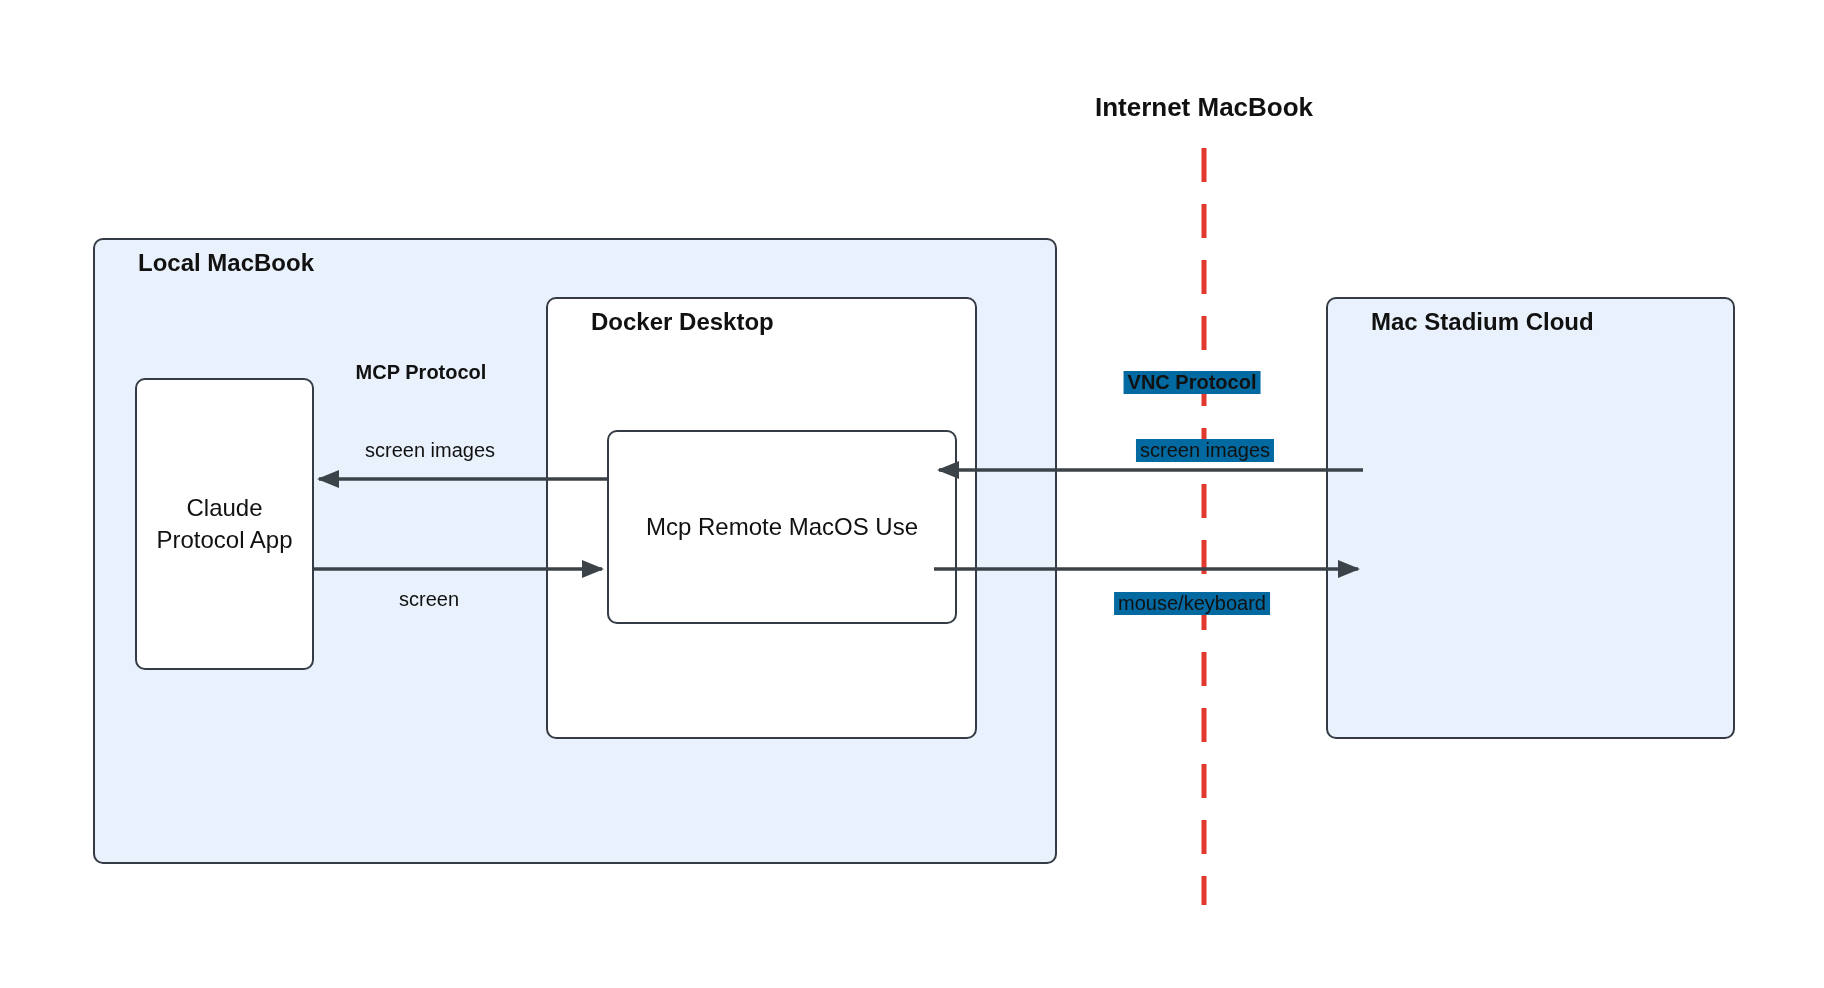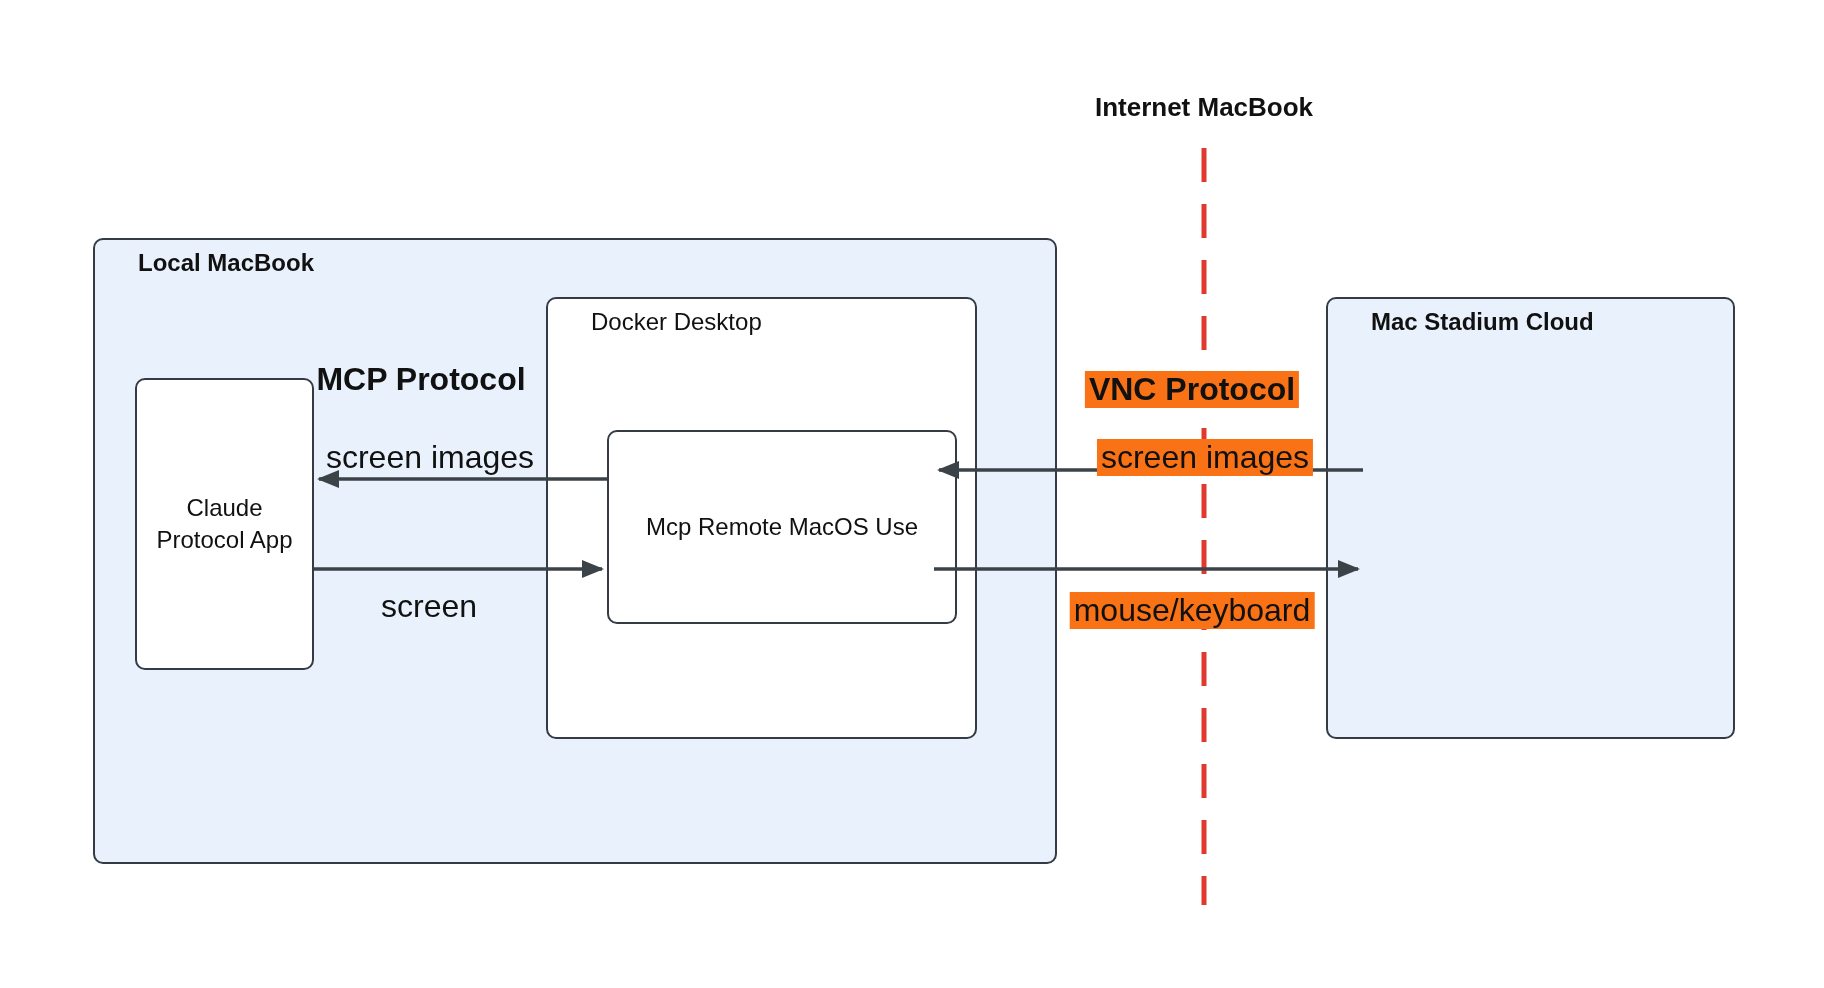--- a/index.html
+++ b/index.html
@@ -29,21 +29,21 @@
   .fill-white { background: #ffffff; }
   .container-title {
     position: absolute;
     top: 9px;
     left: 11px;
     font-size: 24px;
     font-weight: 700;
     white-space: nowrap;
     margin-left: 32px;
   }
-  .container-title.regular { font-weight: 400; }
+  .container-title.regular { font-weight: 700; }
 
   #local-macbook  { left: 93px;   top: 238px; width: 964px; height: 626px; }
   #docker-desktop { left: 546px;  top: 297px; width: 431px; height: 442px; }
   #mac-stadium    { left: 1326px; top: 297px; width: 409px; height: 442px; }
 
   
   .node-box {
     position: absolute;
     background: #ffffff;
     border: 2px solid var(--border, #343b45);
@@ -79,26 +79,26 @@
     stroke-width: 5;
     stroke-dasharray: 34 22;
     fill: none;
   }
   .arrow-head { fill: var(--arrow, #3b4248); }
 
   
   .float-label {
     position: absolute;
     transform: translateX(-50%);
-    font-size: 32px;
+    font-size: 20px;
     white-space: nowrap;
     z-index: 4;
   }
   .float-label.bold { font-weight: 700; }
-  .float-label.masked { background: #f97316; padding: 0 4px; }
+  .float-label.masked { background: #0369a1; padding: 0 4px; }
   #internet-boundary-label { left: 1204px; top: 92px;  font-size: 26px; font-weight: 700; }
   #mcp-protocol-label      { left: 421px;  top: 361px; }
   #vnc-protocol-label      { left: 1192px; top: 371px; }
   #screen-images-left-label  { left: 430px;  top: 439px; }
   #actions-label             { left: 429px;  top: 588px; }
   #screen-images-right-label { left: 1205px; top: 439px; }
   #mouse-keyboard-label      { left: 1192px; top: 592px; }
 </style>
 </head>
 <body>

